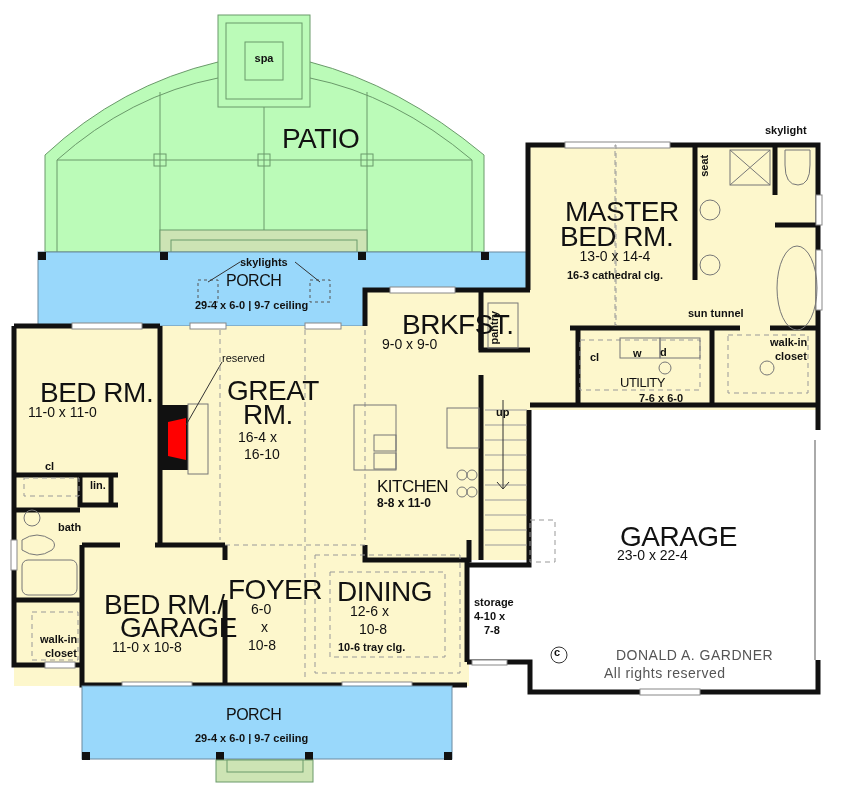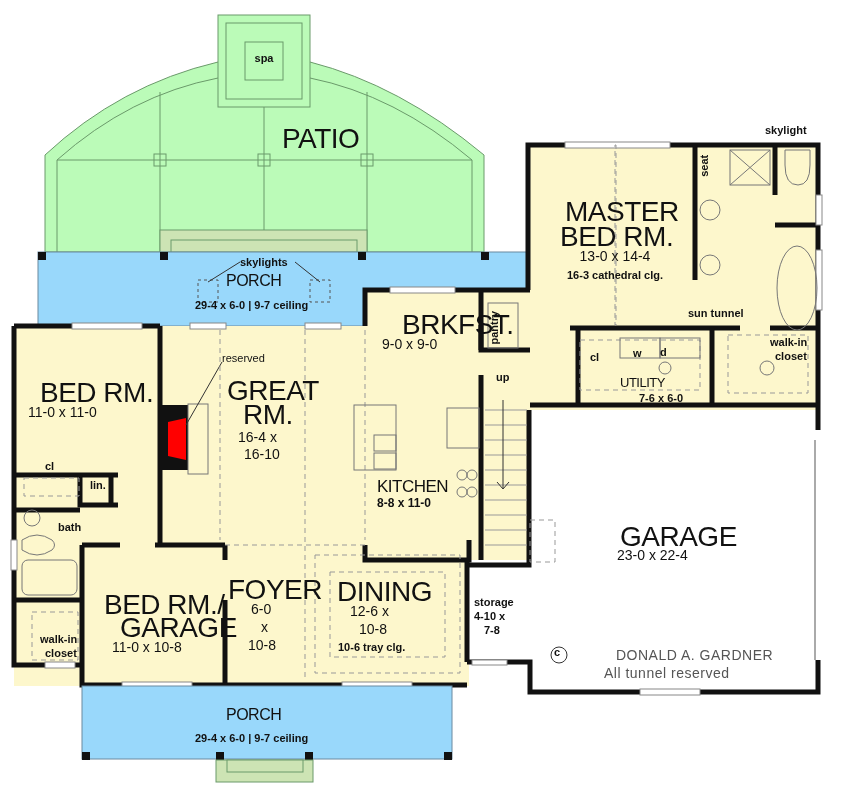--- a/index.html
+++ b/index.html
@@ -211,21 +211,21 @@
 
 <div class="lbl xs" style="left:590px;top:352px;">cl</div>
 <div class="lbl xs" style="left:633px;top:348px;">w</div>
 <div class="lbl xs" style="left:660px;top:347px;">d</div>
 <div class="lbl mid" style="left:620px;top:376px;font-size:13px;">UTILITY</div>
 <div class="lbl xs" style="left:639px;top:393px;">7-6 x 6-0</div>
 
 <div class="lbl big" style="left:402px;top:310px;">BRKFST.</div>
 <div class="lbl dim" style="left:382px;top:337px;">9-0 x 9-0</div>
 <div class="lbl xs" style="left:478px;top:322px;transform:rotate(-90deg);">pantry</div>
-<div class="lbl xs" style="left:496px;top:372px;">up</div>
+<div class="lbl xs" style="left:496px;top:407px;">up</div>
 
 <div class="lbl big" style="left:40px;top:378px;">BED RM.</div>
 <div class="lbl dim" style="left:28px;top:405px;">11-0 x 11-0</div>
 <div class="lbl xs" style="left:45px;top:461px;">cl</div>
 <div class="lbl xs" style="left:90px;top:480px;">lin.</div>
 <div class="lbl xs" style="left:58px;top:522px;">bath</div>
 
 <div class="lbl xs" style="left:222px;top:353px;font-weight:normal;">reserved</div>
 <div class="lbl big" style="left:227px;top:376px;">GREAT</div>
 <div class="lbl big" style="left:243px;top:400px;text-align:right;">RM.</div>
@@ -253,16 +253,16 @@
 
 <div class="lbl big" style="left:620px;top:522px;">GARAGE</div>
 <div class="lbl dim" style="left:617px;top:548px;">23-0 x 22-4</div>
 
 <div class="lbl xs" style="left:474px;top:597px;">storage</div>
 <div class="lbl xs" style="left:474px;top:611px;">4-10 x</div>
 <div class="lbl xs" style="left:484px;top:625px;">7-8</div>
 
 <div class="lbl" style="left:554px;top:647px;font-size:11px;font-weight:bold;">c</div>
 <div class="lbl copy" style="left:616px;top:648px;">DONALD A. GARDNER</div>
-<div class="lbl copy" style="left:604px;top:666px;">All tunnel reserved</div>
+<div class="lbl copy" style="left:604px;top:666px;">All rights reserved</div>
 
 <div class="lbl mid" style="left:226px;top:707px;">PORCH</div>
 <div class="lbl xs" style="left:195px;top:733px;">29-4 x 6-0 | 9-7 ceiling</div>
 
 </body></html>

